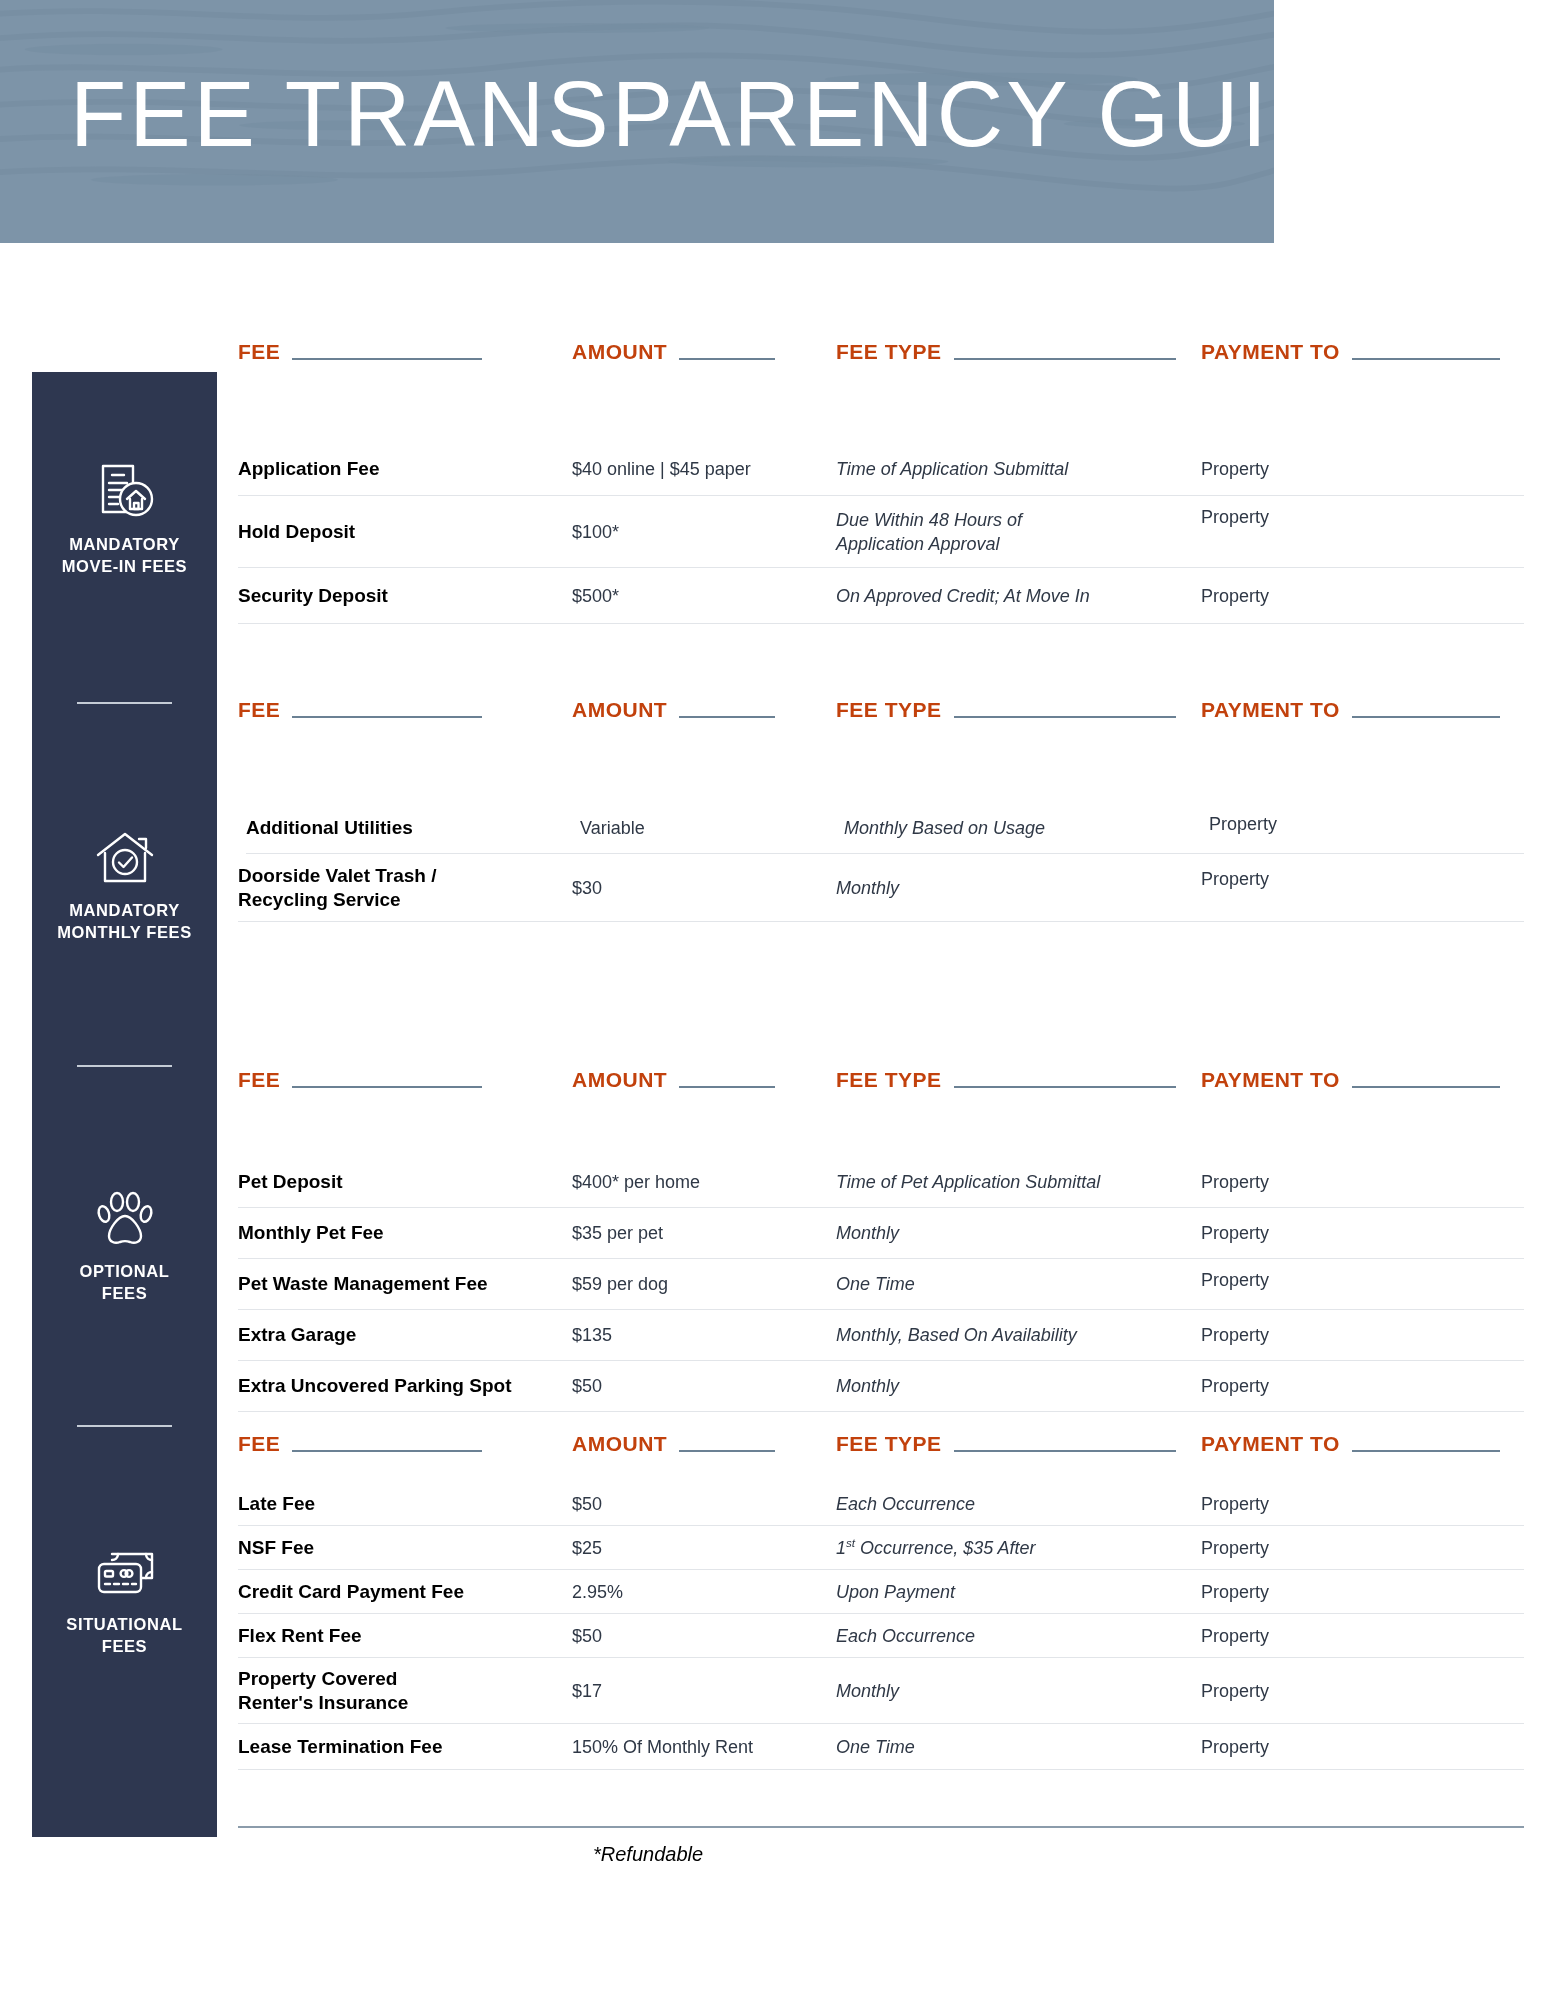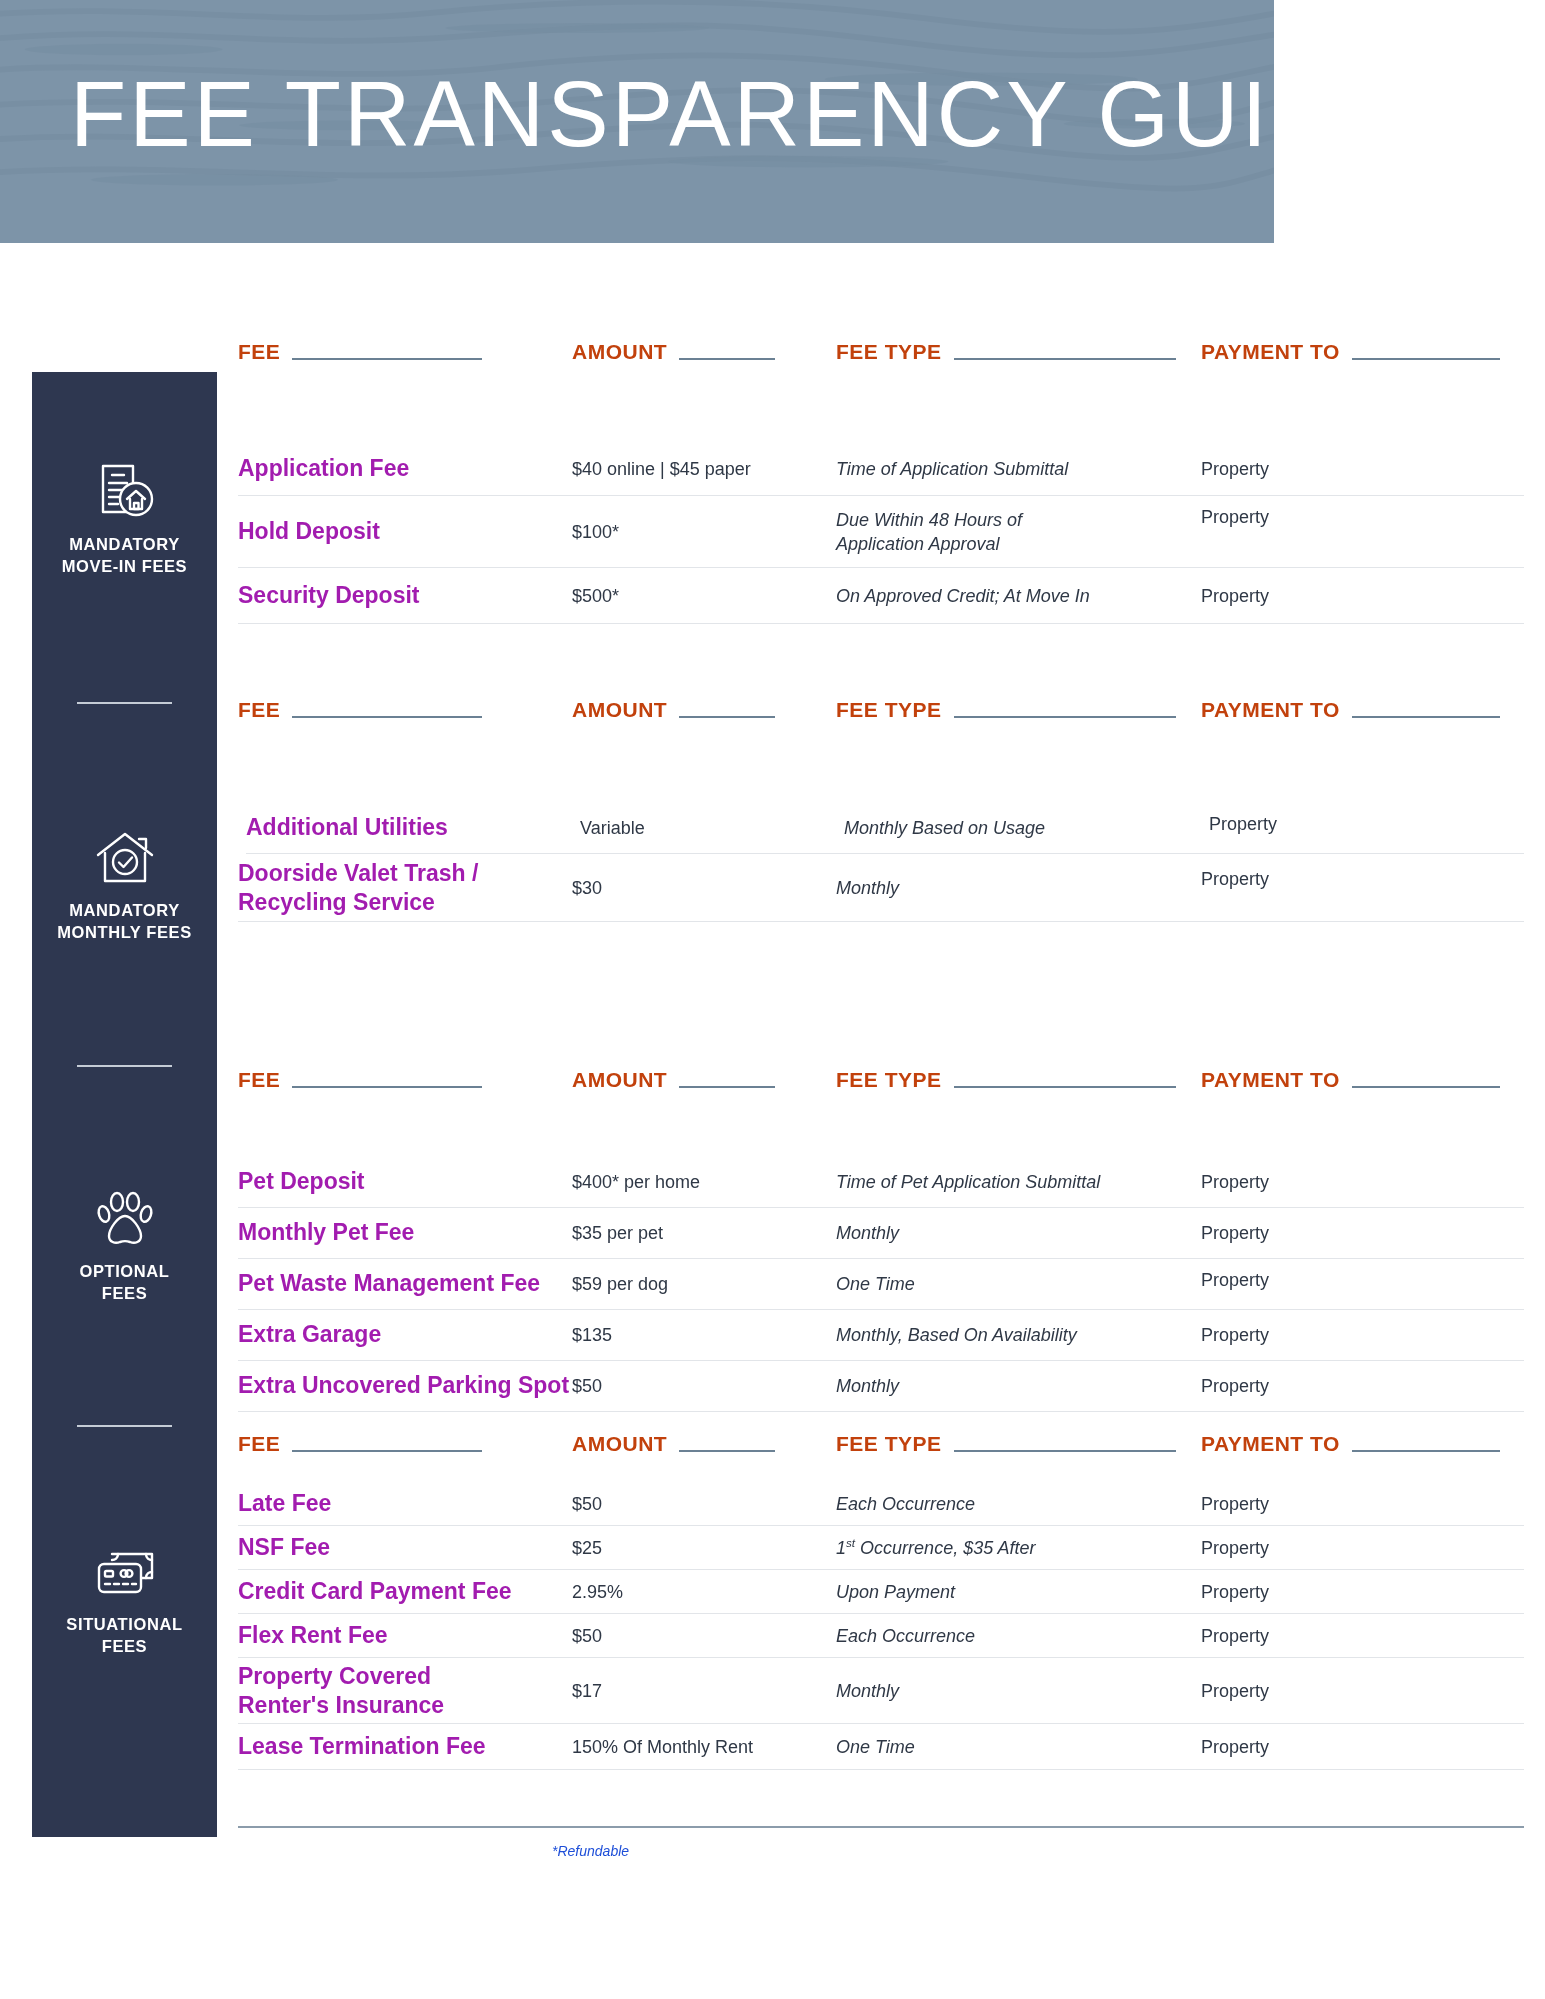--- a/index.html
+++ b/index.html
@@ -121,23 +121,23 @@
     position: relative;
     border-bottom: 1px solid #e2e5e9;
   }
   .cell {
     position: absolute;
     top: 50%;
     transform: translateY(-50%);
   }
   .c-fee {
     left: 0;
-    font-size: 23px;
+    font-size: 19px;
     font-weight: 700;
-    color: #a21caf;
+    color: #000000;
     line-height: 1.28;
     white-space: pre-line;
   }
   .c-amount {
     left: 334px;
     font-size: 18px;
     font-weight: 400;
     color: #2f3846;
   }
   .c-type {
@@ -159,24 +159,24 @@
 
   .closing-rule {
     position: absolute;
     left: 238px;
     width: 1286px;
     height: 2px;
     background: #8b9cab;
   }
   .footnote {
     position: absolute;
-    left: 552px;
-    font-size: 14px;
+    left: 593px;
+    font-size: 20px;
     font-style: italic;
-    color: #1d4ed8;
+    color: #000000;
   }
 </style>
 </head>
 <body>
 
 <div class="page">
 
   <div class="banner">
     <svg class="banner-texture" viewBox="0 0 1545 243" preserveAspectRatio="none">
       <g fill="none" stroke="#6d8598" stroke-width="7" opacity="0.55">

